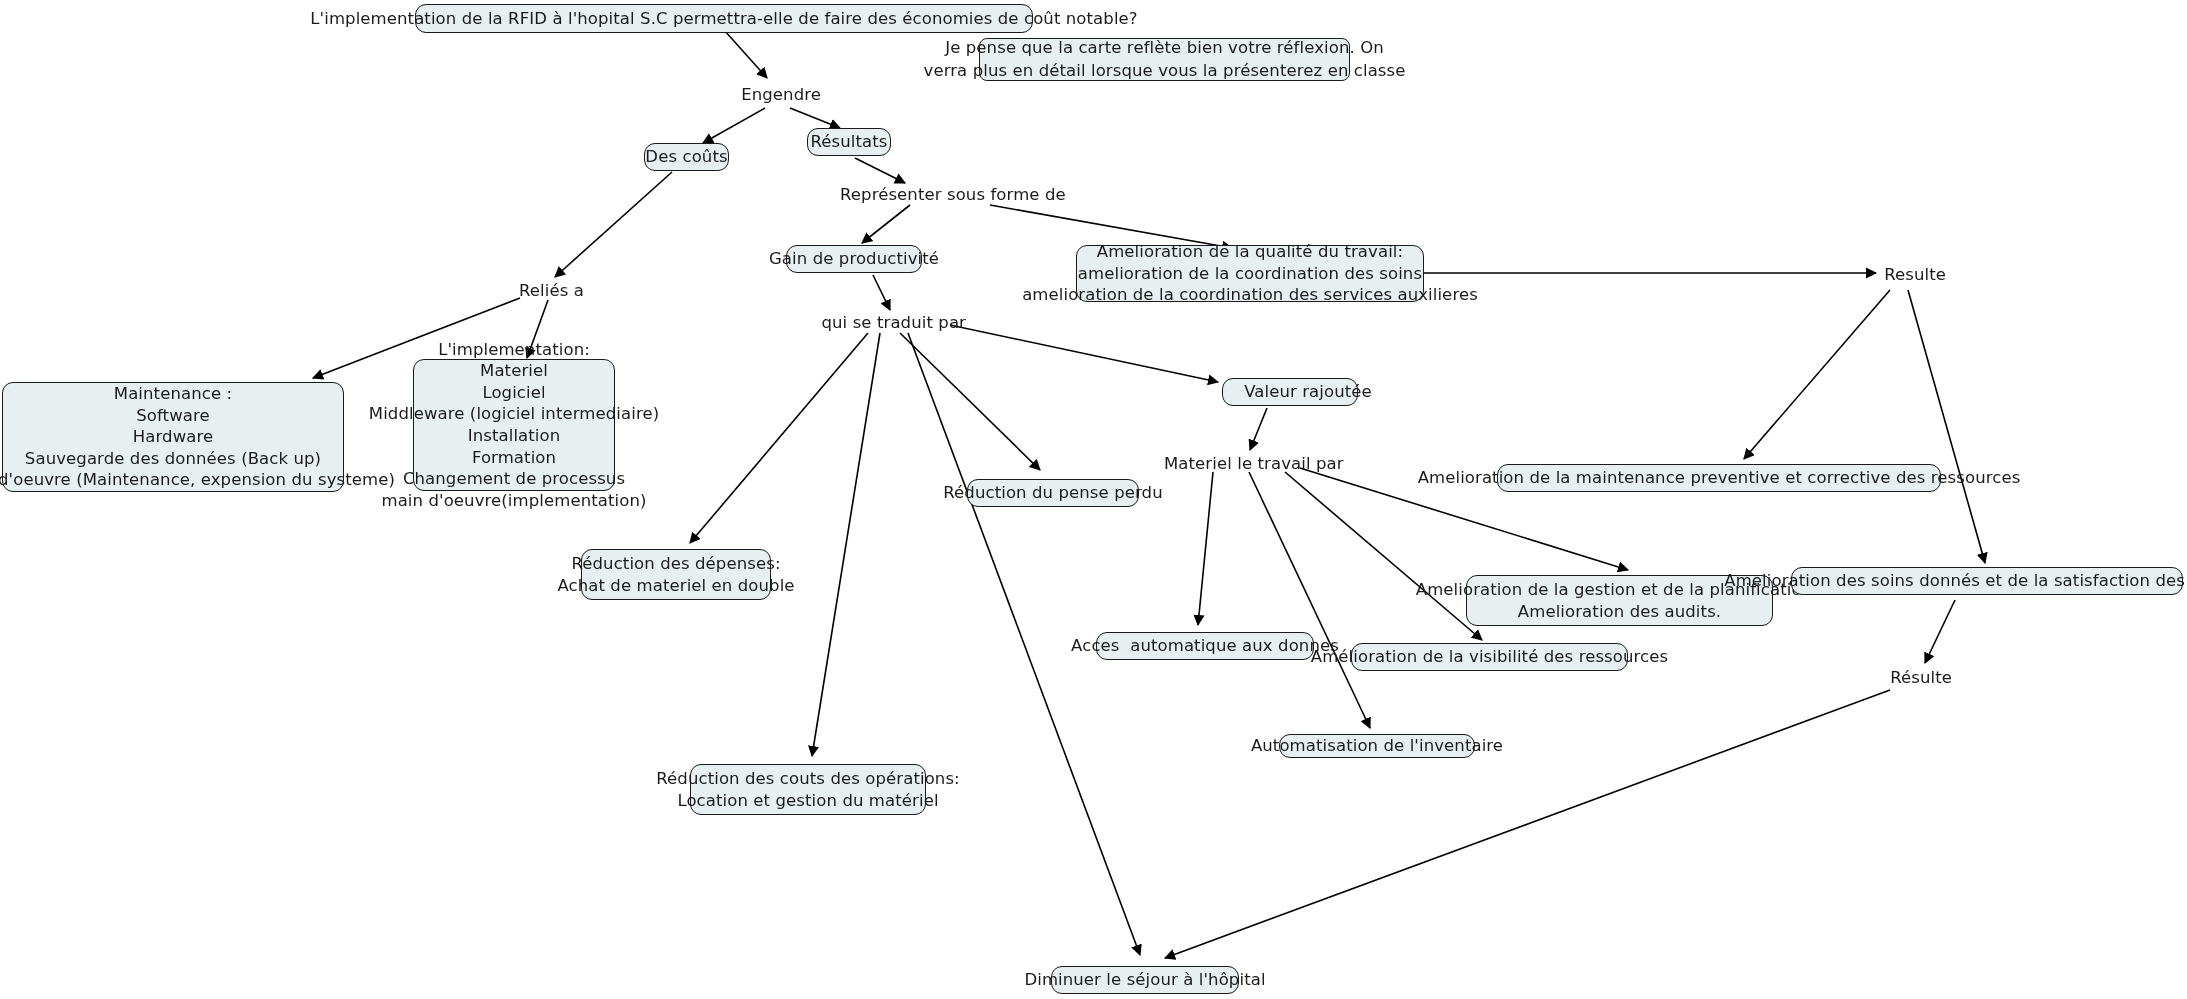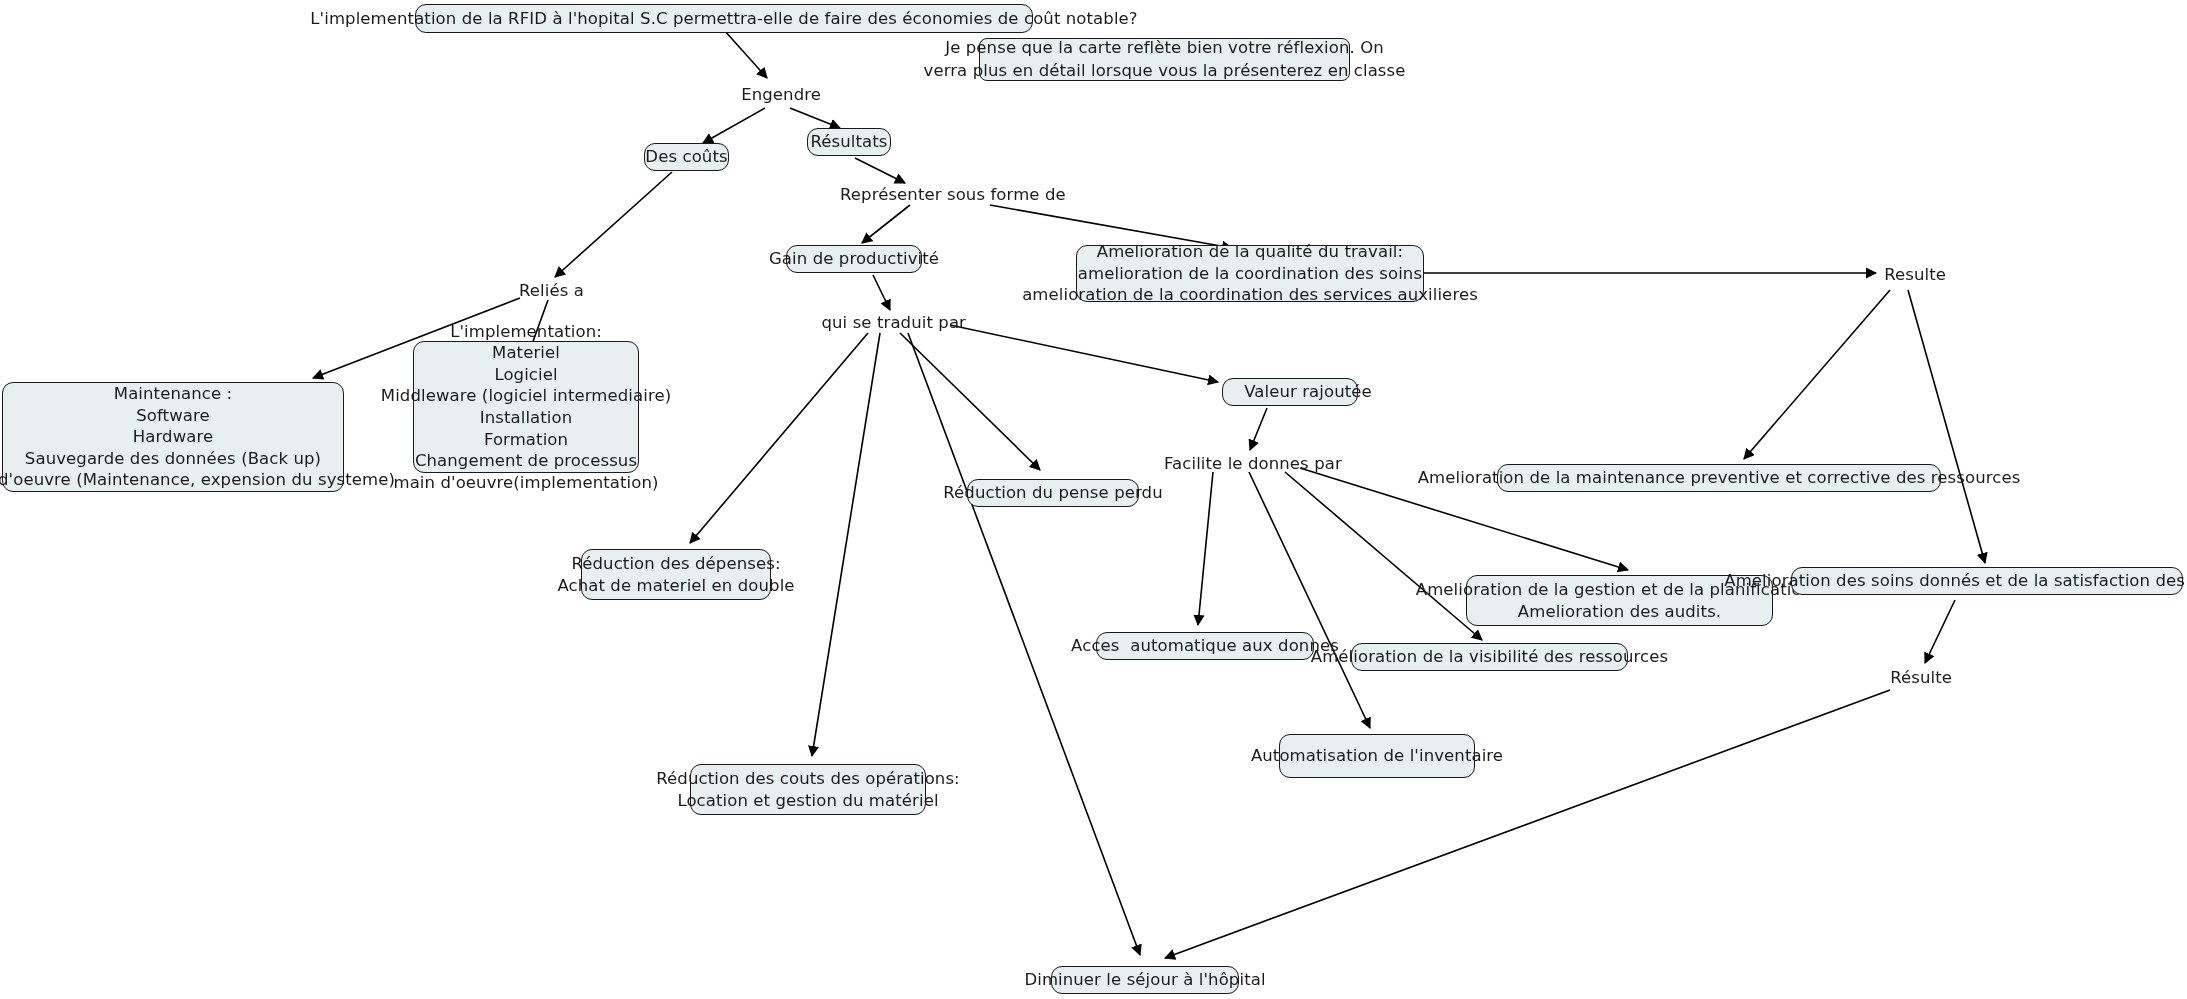--- a/index.html
+++ b/index.html
@@ -152,21 +152,21 @@
   <div class="node" style="left:1076px; top:245px; width:348px; height:57px;">Amelioration de la qualité du travail:
 amelioration de la coordination des soins
 amelioration de la coordination des services auxilieres</div>
 
   <div class="node" style="left:2px; top:382px; width:342px; height:110px;">Maintenance :
 Software
 Hardware
 Sauvegarde des données (Back up)
 main d'oeuvre (Maintenance, expension du systeme)</div>
 
-  <div class="node" style="left:413px; top:341px; width:226px; height:132px;">L'implementation:
+  <div class="node" style="left:413px; top:359px; width:202px; height:132px;">L'implementation:
 Materiel
 Logiciel
 Middleware (logiciel intermediaire)
 Installation
 Formation
 Changement de processus
 main d'oeuvre(implementation)</div>
 
   <div class="node tight" style="left:1222px; top:378px; width:136px; height:28px;padding-left:48px;">Valeur rajoutée</div>
 
@@ -182,31 +182,31 @@
 
   <div class="node" style="left:1466px; top:575px; width:307px; height:51px;">Amelioration de la gestion et de la planification :
 Amelioration des audits.</div>
 
   <div class="node tight" style="left:1791px; top:567px; width:392px; height:28px;">Amelioration des soins donnés et de la satisfaction des patient</div>
 
   <div class="node tight" style="left:1096px; top:632px; width:218px; height:28px;">Acces  automatique aux donnes</div>
 
   <div class="node tight" style="left:1351px; top:643px; width:277px; height:28px;">Amélioration de la visibilité des ressources</div>
 
-  <div class="node tight" style="left:1279px; top:734px; width:196px; height:44px;">Automatisation de l'inventaire</div>
+  <div class="node tight" style="left:1279px; top:734px; width:196px; height:24px;">Automatisation de l'inventaire</div>
 
   <div class="node tight" style="left:1051px; top:966px; width:188px; height:28px;">Diminuer le séjour à l'hôpital</div>
 
   <div class="linklabel" style="left:735px; top:85px; width:86px;">Engendre</div>
 
   <div class="linklabel" style="left:840px; top:185px; width:212px;">Représenter sous forme de</div>
 
   <div class="linklabel" style="left:512px; top:281px; width:72px;">Reliés a</div>
 
   <div class="linklabel" style="left:818px; top:313px; width:148px;">qui se traduit par</div>
 
-  <div class="linklabel" style="left:1164px; top:454px; width:166px;">Facilite le donnes par</div>
+  <div class="linklabel" style="left:1164px; top:454px; width:166px;">Materiel le travail par</div>
 
   <div class="linklabel" style="left:1884px; top:265px; width:62px;">Resulte</div>
 
   <div class="linklabel" style="left:1890px; top:668px; width:62px;">Résulte</div>
 
 </div>
 
 </body></html>

